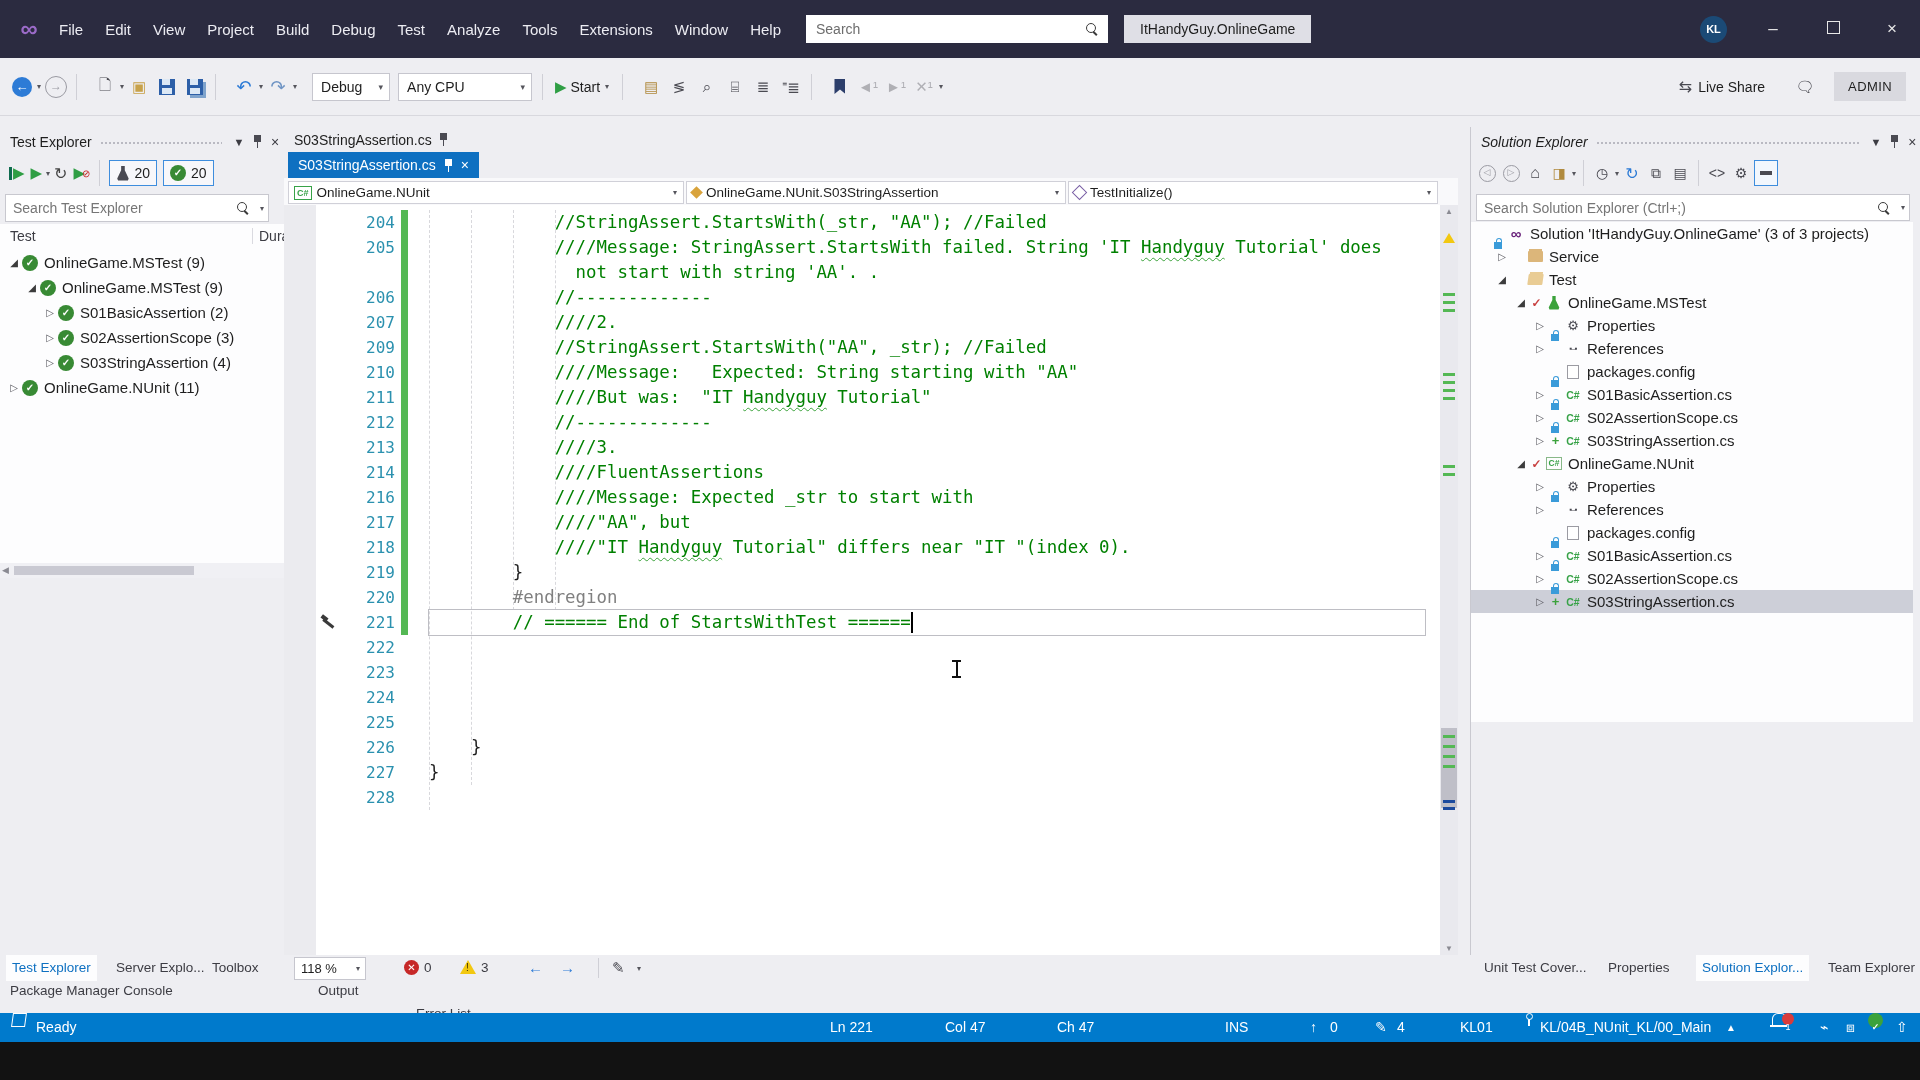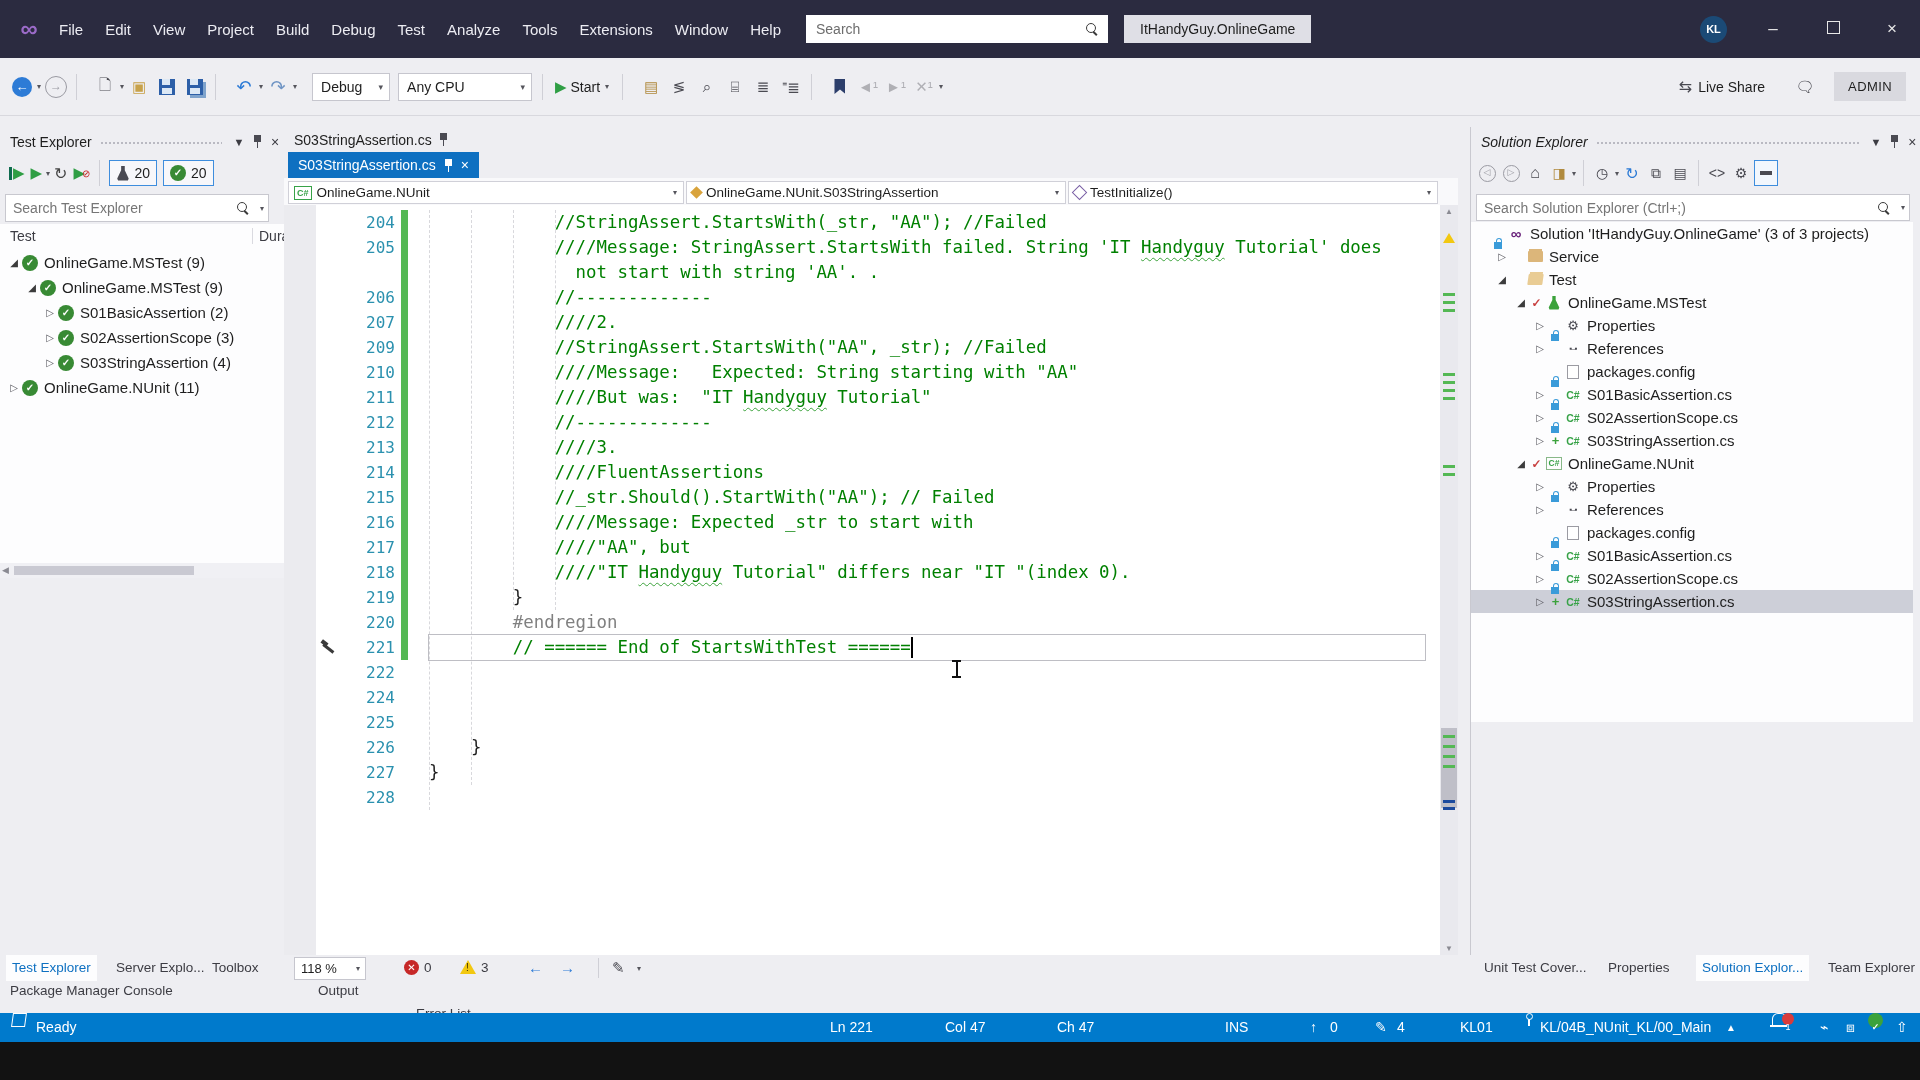--- a/index.html
+++ b/index.html
@@ -439,26 +439,20 @@
           <span class="ct" data-name="code-text"><span><span class="cmt">            ////3.</span></span></span>
         </div>
         <div class="cl" data-name="code-line">
 
           <span class="ln" data-name="line-number">214</span>
           <span class="chbar" data-name="change-tracking-bar" data-on="1"></span>
           <span class="ct" data-name="code-text"><span><span class="cmt">            ////FluentAssertions</span></span></span>
         </div>
         <div class="cl" data-name="code-line">
 
-          <span class="ln" data-name="line-number">215</span>
-          <span class="chbar" data-name="change-tracking-bar" data-on="1"></span>
-          <span class="ct" data-name="code-text"><span><span class="cmt">            //_str.Should().StartWith("AA"); // Failed</span></span></span>
-        </div>
-        <div class="cl" data-name="code-line">
-
           <span class="ln" data-name="line-number">216</span>
           <span class="chbar" data-name="change-tracking-bar" data-on="1"></span>
           <span class="ct" data-name="code-text"><span><span class="cmt">            ////Message: Expected _str to start with</span></span></span>
         </div>
         <div class="cl" data-name="code-line">
 
           <span class="ln" data-name="line-number">217</span>
           <span class="chbar" data-name="change-tracking-bar" data-on="1"></span>
           <span class="ct" data-name="code-text"><span><span class="cmt">            ////"AA", but</span></span></span>
         </div>
@@ -482,20 +476,26 @@
         </div>
         <div class="cl" data-name="code-line" data-cur="1" data-hammer="1">
           <span class="hammer" data-name="quick-actions-hammer-icon"></span>
           <span class="ln" data-name="line-number">221</span>
           <span class="chbar" data-name="change-tracking-bar" data-on="1"></span>
           <span class="ct" data-name="code-text"><span><span class="cmt">        // ====== End of StartsWithTest ======</span></span></span>
         </div>
         <div class="cl" data-name="code-line">
 
           <span class="ln" data-name="line-number">222</span>
+          <span class="chbar" data-name="change-tracking-bar"></span>
+          <span class="ct" data-name="code-text"><span></span></span>
+        </div>
+        <div class="cl" data-name="code-line">
+
+          <span class="ln" data-name="line-number">223</span>
           <span class="chbar" data-name="change-tracking-bar"></span>
           <span class="ct" data-name="code-text"><span></span></span>
         </div>
         <div class="cl" data-name="code-line">
 
           <span class="ln" data-name="line-number">224</span>
           <span class="chbar" data-name="change-tracking-bar"></span>
           <span class="ct" data-name="code-text"><span></span></span>
         </div>
         <div class="cl" data-name="code-line">

